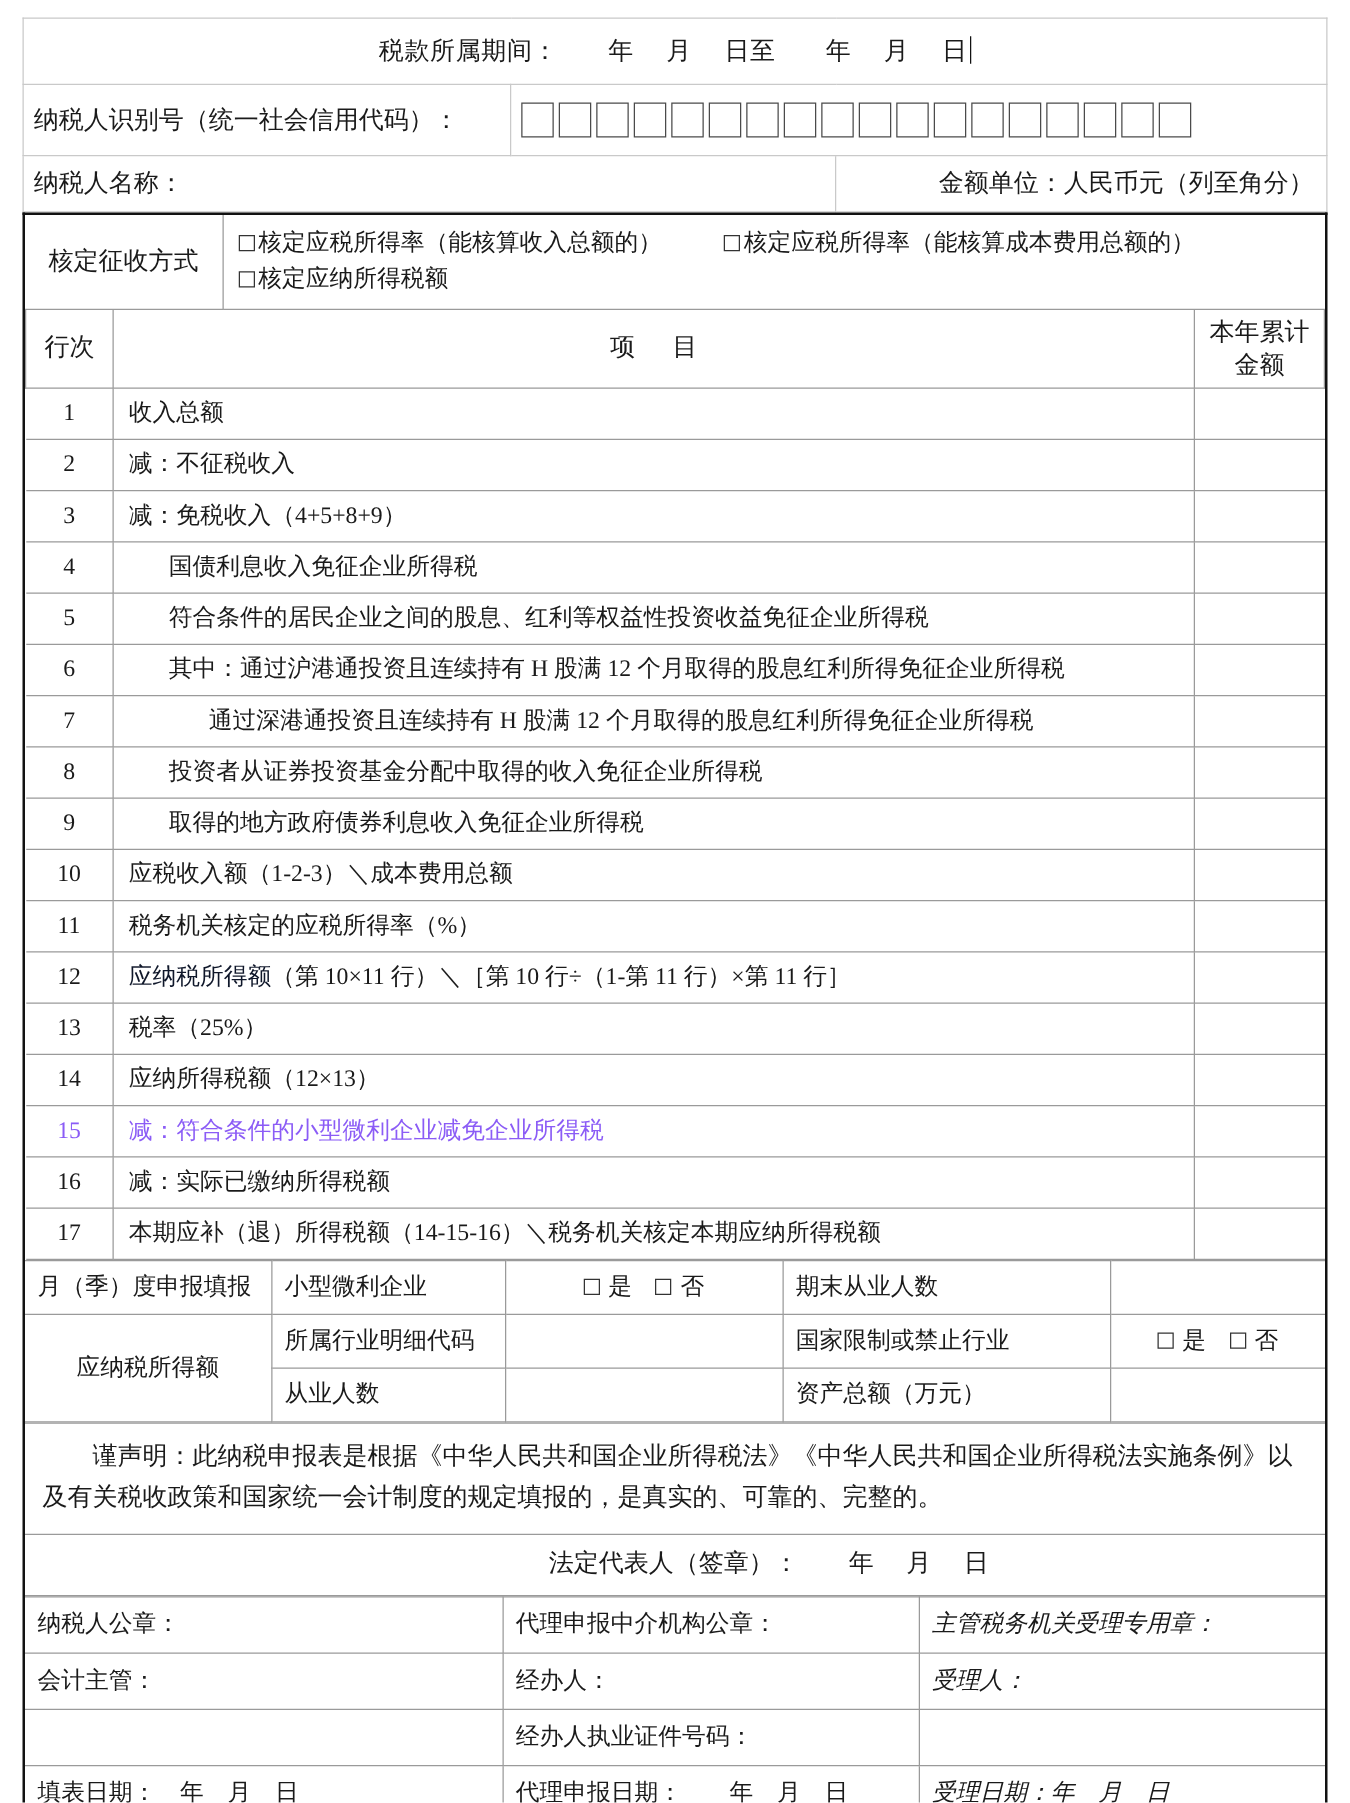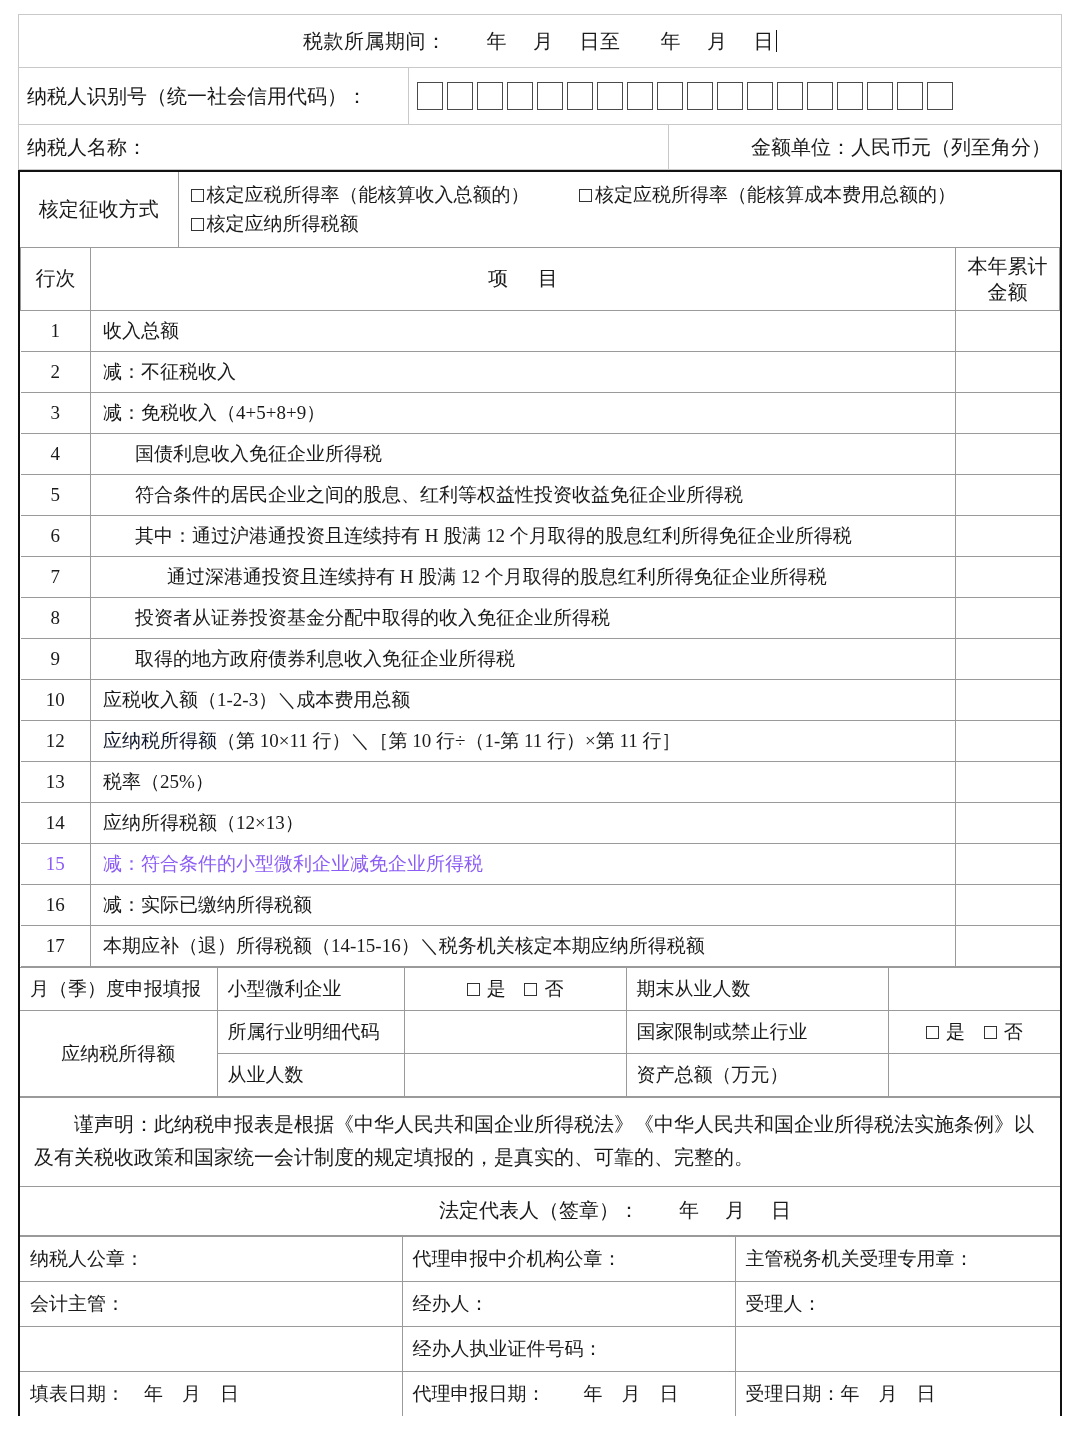--- a/index.html
+++ b/index.html
@@ -190,21 +190,21 @@
   }
   .stmt-sign .inner { display: inline-block; padding-left: 150px; }
 
   
   .sig-table td {
     height: 44px;
     font-size: 19px;
     padding-left: 10px;
   }
   .sig-table td.no-l { border-left: none; }
-  .sig-table td.no-r { border-right: none; }
+  .sig-table td.no-r { border-right: none; font-style: italic; }
   .sig-table tr:last-child td { border-bottom: none; }
 </style>
 </head>
 <body>
 
 <div class="page">
 
   <table class="hdr-table">
     <colgroup>
         <col style="width:390px">
@@ -319,20 +319,25 @@
             <td class="c-no">9</td>
             <td class="c-item indent1">取得的地方政府债券利息收入免征企业所得税</td>
             <td class="c-amt"></td>
           </tr>
           <tr>
             <td class="c-no">10</td>
             <td class="c-item">应税收入额（1-2-3）＼成本费用总额</td>
             <td class="c-amt"></td>
           </tr>
           <tr>
+            <td class="c-no">11</td>
+            <td class="c-item">税务机关核定的应税所得率（%）</td>
+            <td class="c-amt"></td>
+          </tr>
+          <tr>
             <td class="c-no">12</td>
             <td class="c-item"><span class="red">应纳税所得额</span><span>（第 10×11 行）＼［第 10 行÷（1-第 11 行）×第 11 行］</span></td>
             <td class="c-amt"></td>
           </tr>
           <tr>
             <td class="c-no">13</td>
             <td class="c-item">税率（25%）</td>
             <td class="c-amt"></td>
           </tr>
           <tr>

